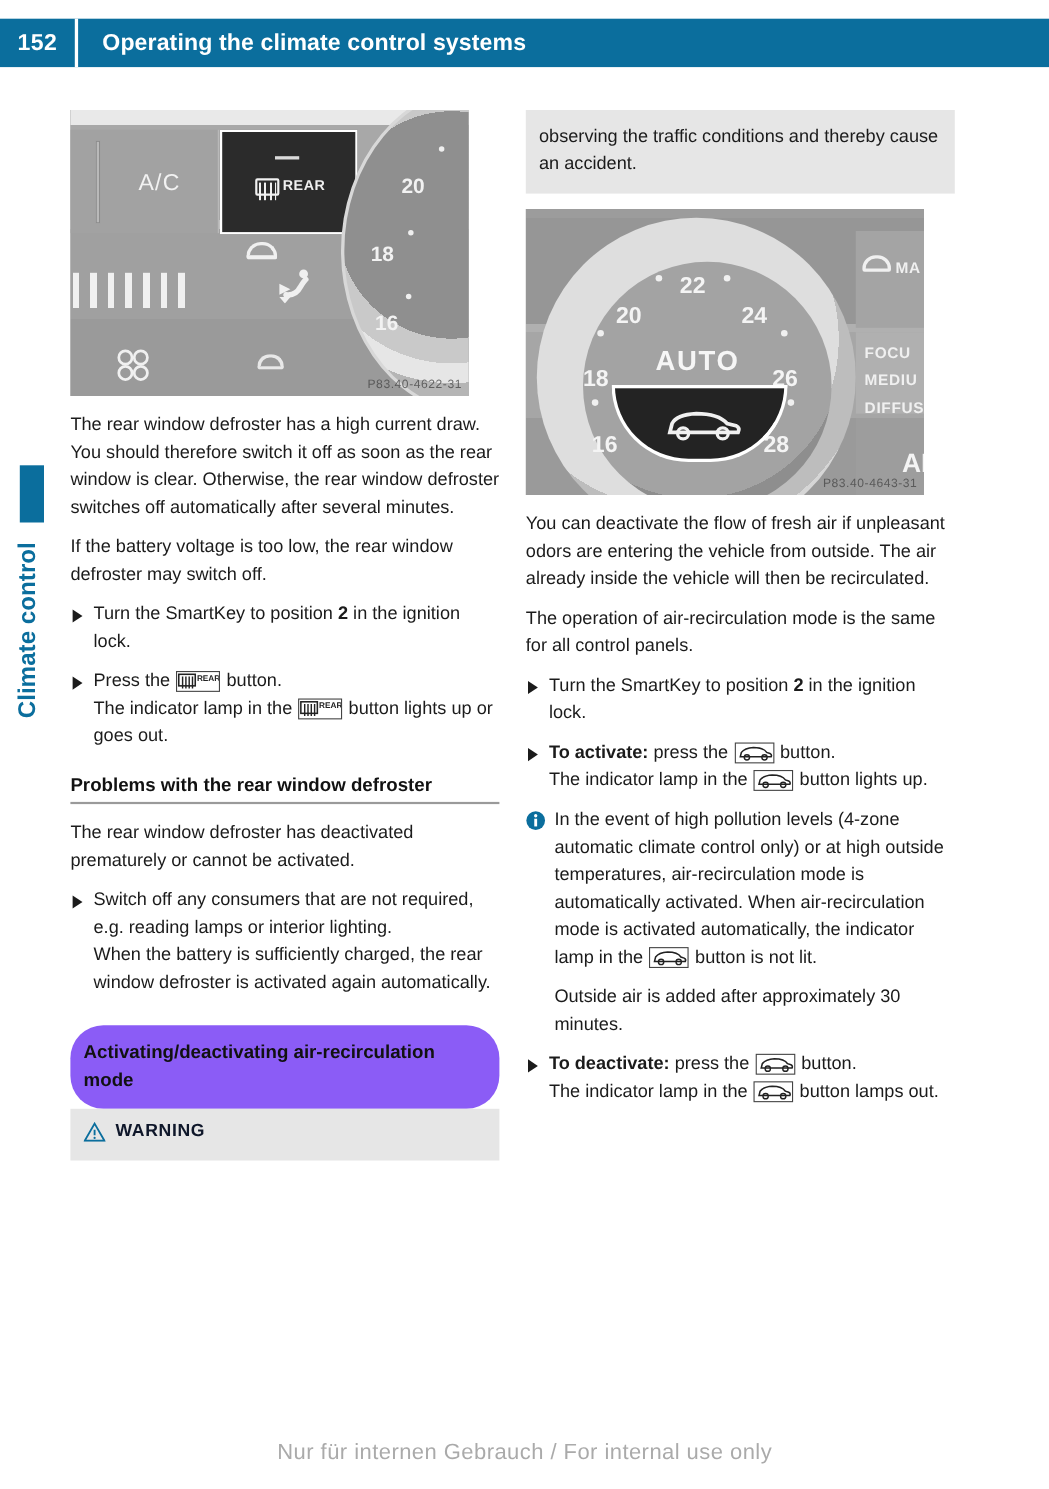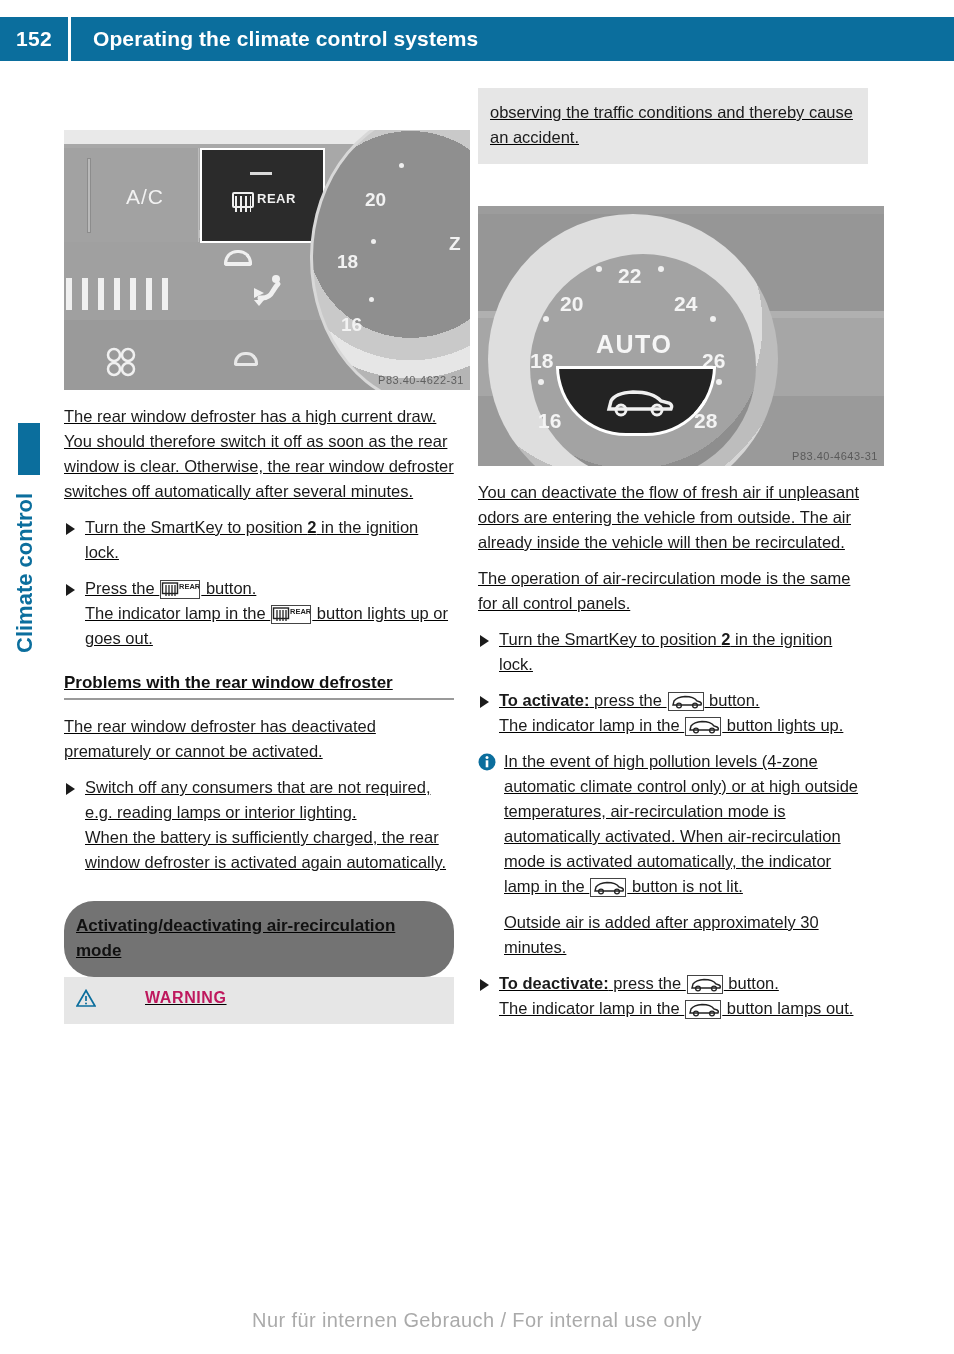--- a/index.html
+++ b/index.html
@@ -65,36 +65,34 @@
     color: #0b6e9d;
     font-size: 22px;
     font-weight: bold;
     text-align: center;
     white-space: nowrap;
   }
 
   
   .col {
     position: absolute;
-    top: 88px;
+    top: 100px;
     width: 390px;
-    text-decoration: underline;
   }
   .col-left  { left: 64px; }
   .col-right { left: 478px; }
 
   
   .figure {
     position: relative;
-    width: 406px;
+    width: 362px;
     height: 260px;
     overflow: hidden;
     background: #9d9d9d;
     margin-bottom: 14px;
-    margin-top: 42px;
   }
   .figure-code {
     position: absolute;
     right: 6px; bottom: 4px;
     font-size: 11px;
     color: #4a4a4a;
     letter-spacing: 0.5px;
     font-family: "Liberation Sans", sans-serif;
     opacity: 0.8;
   }
@@ -341,21 +339,21 @@
     color: #111111;
     margin-top: 20px;
     margin-bottom: 3px;
   }
   .heading-rule {
     height: 2px;
     background: #9a9a9a;
     margin-bottom: 14px;
   }
   .heading-band {
-    background: #737373;
+    background: #8b5cf6;
     font-size: 17px;
     font-weight: bold;
     line-height: 25px;
     color: #111111;
     padding: 12px 12px 14px 12px;
     margin-top: 26px;
     border-radius: 30px;
   }
 
   
@@ -365,25 +363,24 @@
   }
   .grey-box p { margin-bottom: 0; }
 
   .warning-head {
     display: flex;
     align-items: center;
     gap: 9px;
     margin-bottom: 3px;
   }
   .warning-label {
-    color: #be185d;
+    color: #0f172a;
     font-size: 16px;
     font-weight: bold;
     letter-spacing: 0.6px;
-    margin-left: 40px;
   }
 
   
   .inline-icon {
     display: inline-block;
     vertical-align: -4px;
     border: 1.5px solid #444;
     background: #fff;
     line-height: 0;
     margin: 0 1px;
@@ -478,20 +475,21 @@
         <div class="fig1-dial-num" style="left:136px; top:122px;">Z</div>
         <div class="fig1-dot" style="left:58px; top:128px;"></div>
         <div class="fig1-dot" style="left:56px; top:186px;"></div>
         <div class="fig1-dot" style="left:86px; top:52px;"></div>
       </div>
 
       <div class="figure-code">P83.40-4622-31</div>
     </div>
 
     <p class="para">The rear window defroster has a high current draw. You should therefore switch it off as soon as the rear window is clear. Otherwise, the rear window defroster switches off automatically after several minutes.</p>
+    <p class="para">If the battery voltage is too low, the rear window defroster may switch off.</p>
 
     <div class="step">
       <span>Turn the SmartKey to position </span><b>2</b><span> in the ignition lock.</span>
     </div>
 
     <div class="step">
       <span>Press the </span><span class="inline-icon"><svg width="38" height="17" viewBox="0 0 38 17">
             <rect x="1.5" y="2" width="15" height="10.5" fill="none" stroke="#222" stroke-width="1.4"></rect>
             <g stroke="#222" stroke-width="1.3">
               <line x1="5" y1="4" x2="5" y2="15"></line>
@@ -570,20 +568,31 @@
         <div class="fig2-recirc-btn">
           <svg width="80" height="34" viewBox="0 0 80 34" style="position:absolute;left:40px;top:16px;">
             <path d="M10 24 L12 16 Q16 8 34 7 Q54 7 62 16 L70 18 Q74 20 72 24 Z" fill="none" stroke="#f0f0f0" stroke-width="3.4"></path>
             <circle cx="22" cy="25" r="5" fill="none" stroke="#f0f0f0" stroke-width="3"></circle>
             <circle cx="58" cy="25" r="5" fill="none" stroke="#f0f0f0" stroke-width="3"></circle>
           </svg>
         </div>
 
       </div>
 
+      <div class="fig2-right-col">
+        <div class="fig2-rc-band1"></div>
+        <div class="fig2-rc-band2"></div>
+        <div class="fig2-rc-band3"></div>
+        <div class="fig2-rc-wiper"></div>
+        <div class="fig2-rc-text" style="left:36px; top:45px;">MA</div>
+        <div class="fig2-rc-text" style="left:8px; top:122px;">FOCU</div>
+        <div class="fig2-rc-text" style="left:8px; top:147px;">MEDIU</div>
+        <div class="fig2-rc-text" style="left:8px; top:172px;">DIFFUS</div>
+        <div class="fig2-air">AIR</div>
+      </div>
 
       <div class="figure-code">P83.40-4643-31</div>
     </div>
 
     <p class="para">You can deactivate the flow of fresh air if unpleasant odors are entering the vehicle from outside. The air already inside the vehicle will then be recirculated.</p>
     <p class="para">The operation of air-recirculation mode is the same for all control panels.</p>
 
     <div class="step">
       <span>Turn the SmartKey to position </span><b>2</b><span> in the ignition lock.</span>
     </div>

